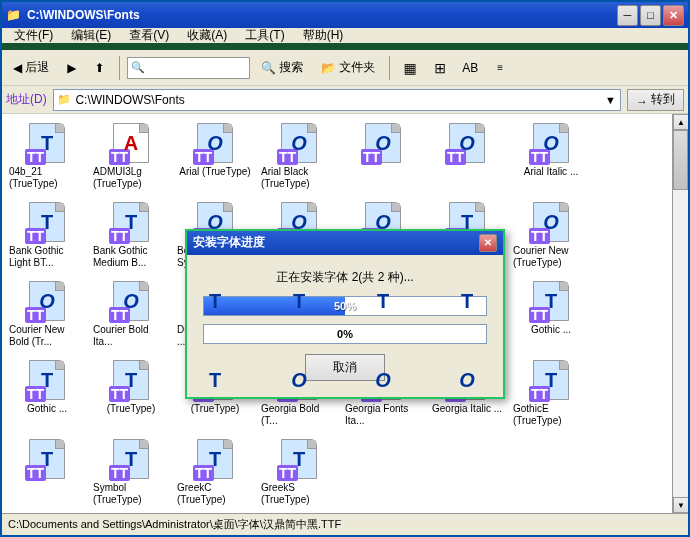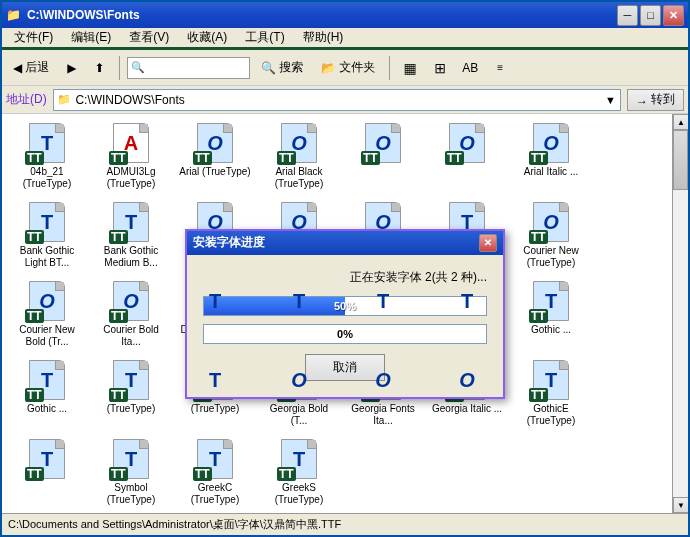--- a/index.html
+++ b/index.html
@@ -64,21 +64,21 @@
       color: white;
     }
 
     
     .menu-bar {
       background: #ECE9D8;
       height: 22px;
       display: flex;
       align-items: center;
       padding: 0 4px;
-      border-bottom: 3px solid #14532d;
+      border-bottom: 7px solid #14532d;
       gap: 2px;
     }
 
     .menu-item {
       padding: 2px 8px;
       font-size: 12px;
       cursor: pointer;
       color: #000;
     }
 
@@ -301,31 +301,31 @@
       z-index: 1;
     }
 
     .font-letter.red { color: #cc0000; }
     .font-letter.italic { font-style: italic; }
 
     .tt-badge {
       position: absolute;
       bottom: -2px;
       left: -2px;
-      background: #14532d;
+      background: #8b5cf6;
       color: white;
-      font-size: 12px;
+      font-size: 14px;
       font-weight: bold;
       padding: 0 2px;
       border-radius: 2px;
     }
 
     .font-name {
       font-size: 10px;
-      text-align: center;
+      text-align: left;
       color: #000;
       line-height: 1.2;
       margin-top: 3px;
       word-break: break-word;
     }
 
     
     .status-bar {
       height: 22px;
       background: #ECE9D8;
@@ -342,21 +342,21 @@
       top: 0; left: 0; right: 0; bottom: 0;
       display: flex;
       align-items: center;
       justify-content: center;
       pointer-events: none;
     }
 
     .progress-dialog {
       width: 320px;
       background: #ECE9D8;
-      border: 2px solid #8b5cf6;
+      border: 2px solid #22c55e;
       box-shadow: 3px 3px 8px rgba(0,0,0,0.4);
       pointer-events: all;
     }
 
     .dialog-title-bar {
       background: linear-gradient(to bottom, #2A5FD3, #1040B8);
       height: 24px;
       display: flex;
       align-items: center;
       justify-content: space-between;
@@ -381,21 +381,21 @@
     }
 
     .dialog-content {
       padding: 14px 16px 12px;
     }
 
     .dialog-message {
       font-size: 12px;
       color: #000;
       margin-bottom: 10px;
-      text-align: right;
+      text-align: center;
     }
 
     .progress-container {
       margin-bottom: 8px;
     }
 
     .progress-bar-outer {
       width: 100%;
       height: 20px;
       background: white;

